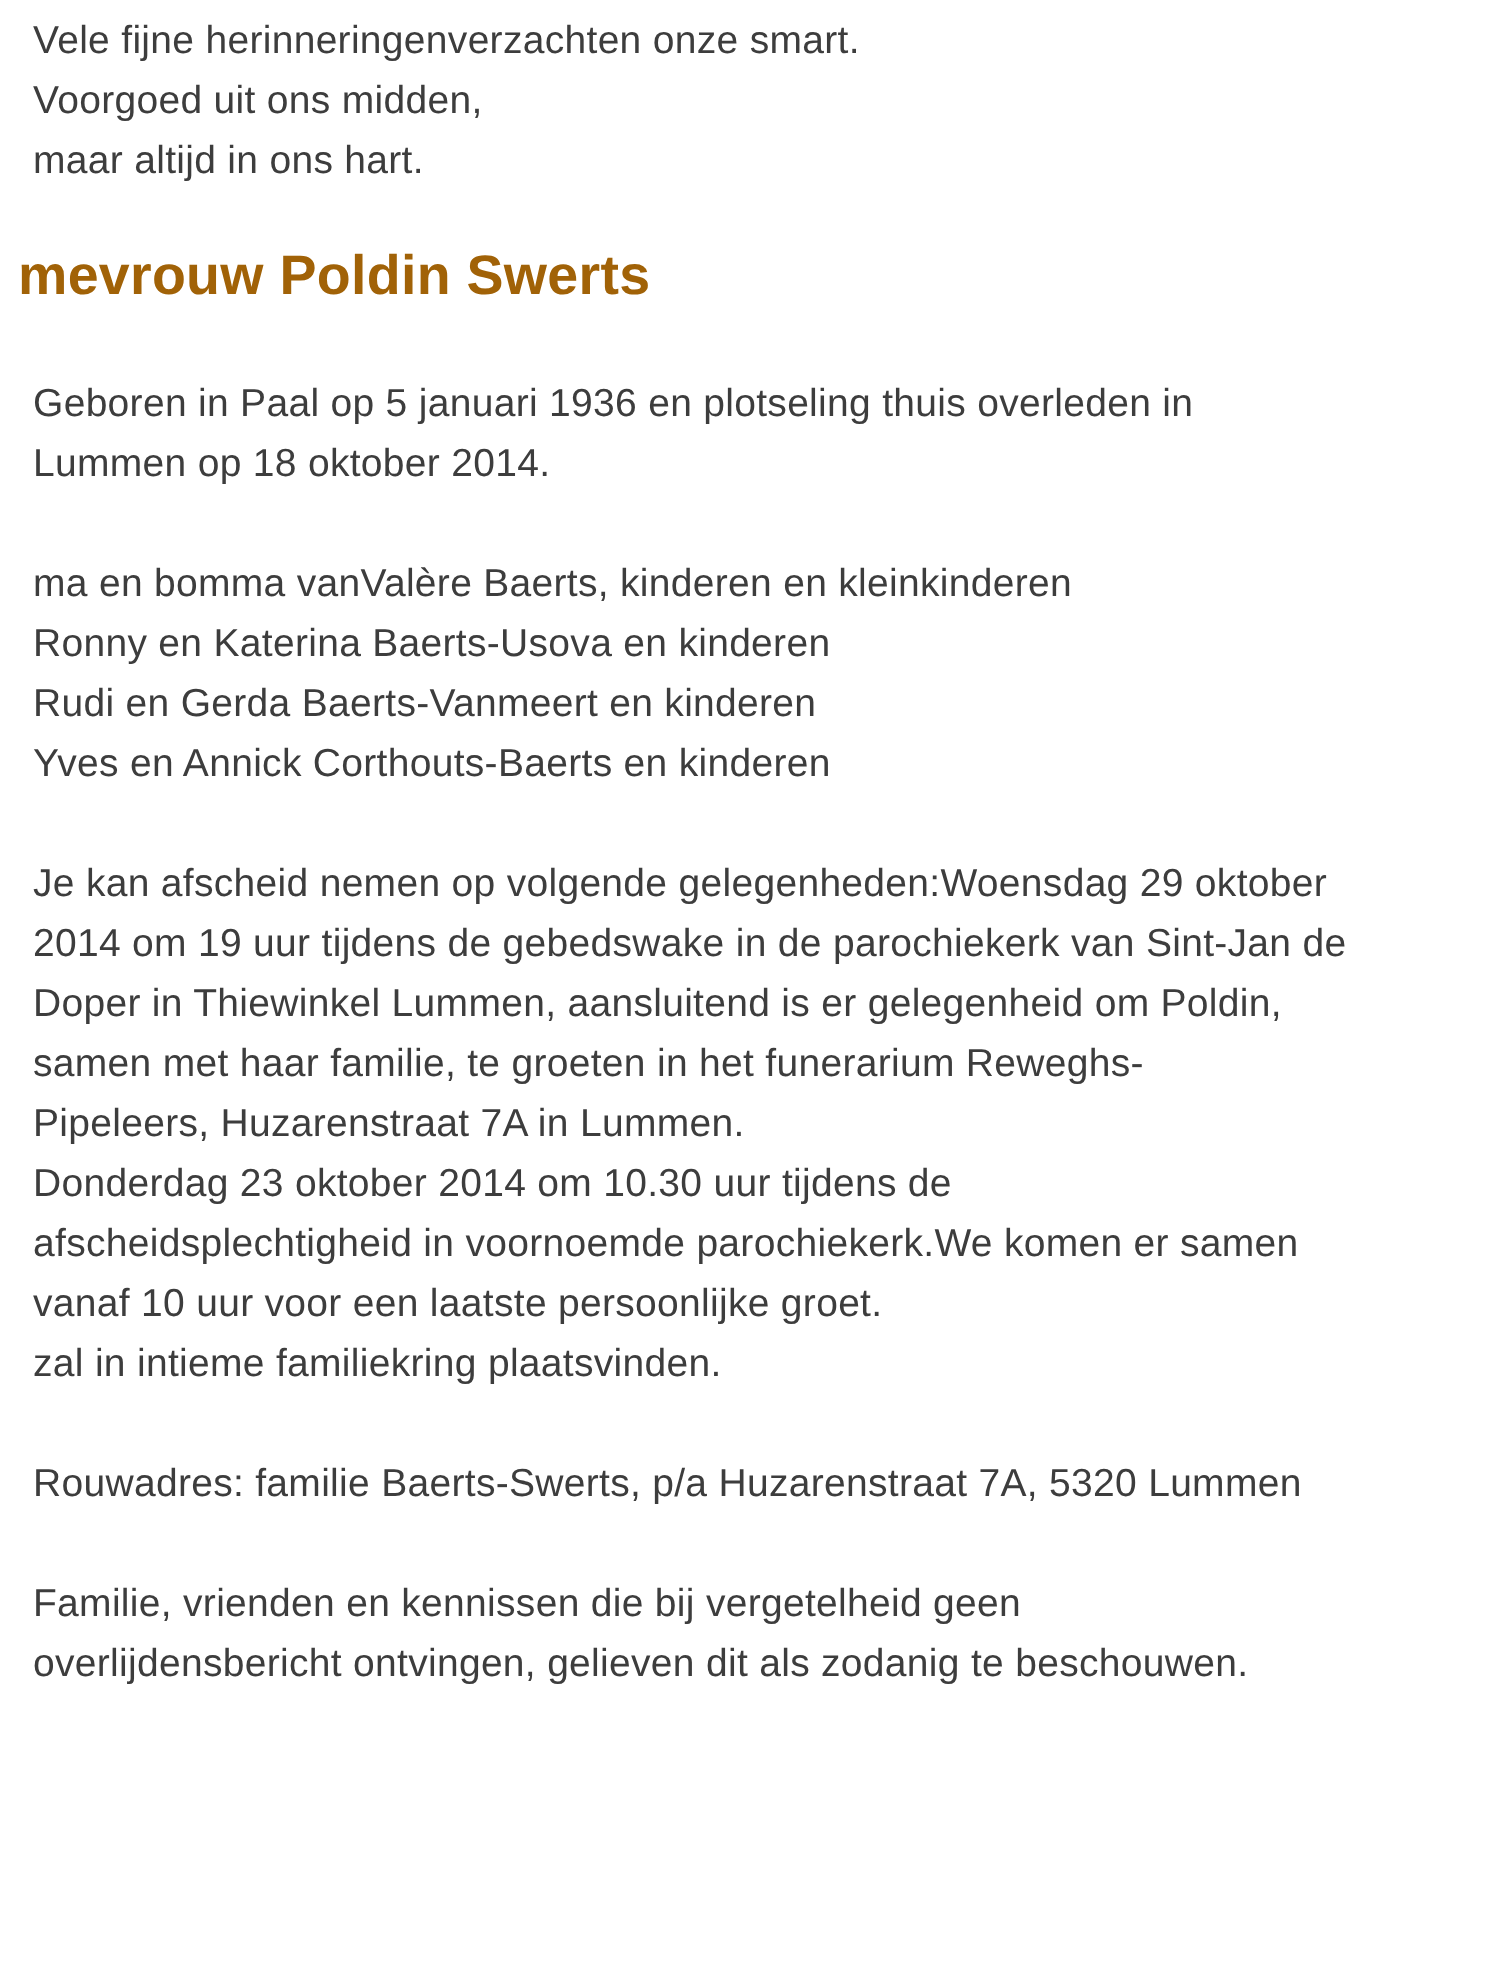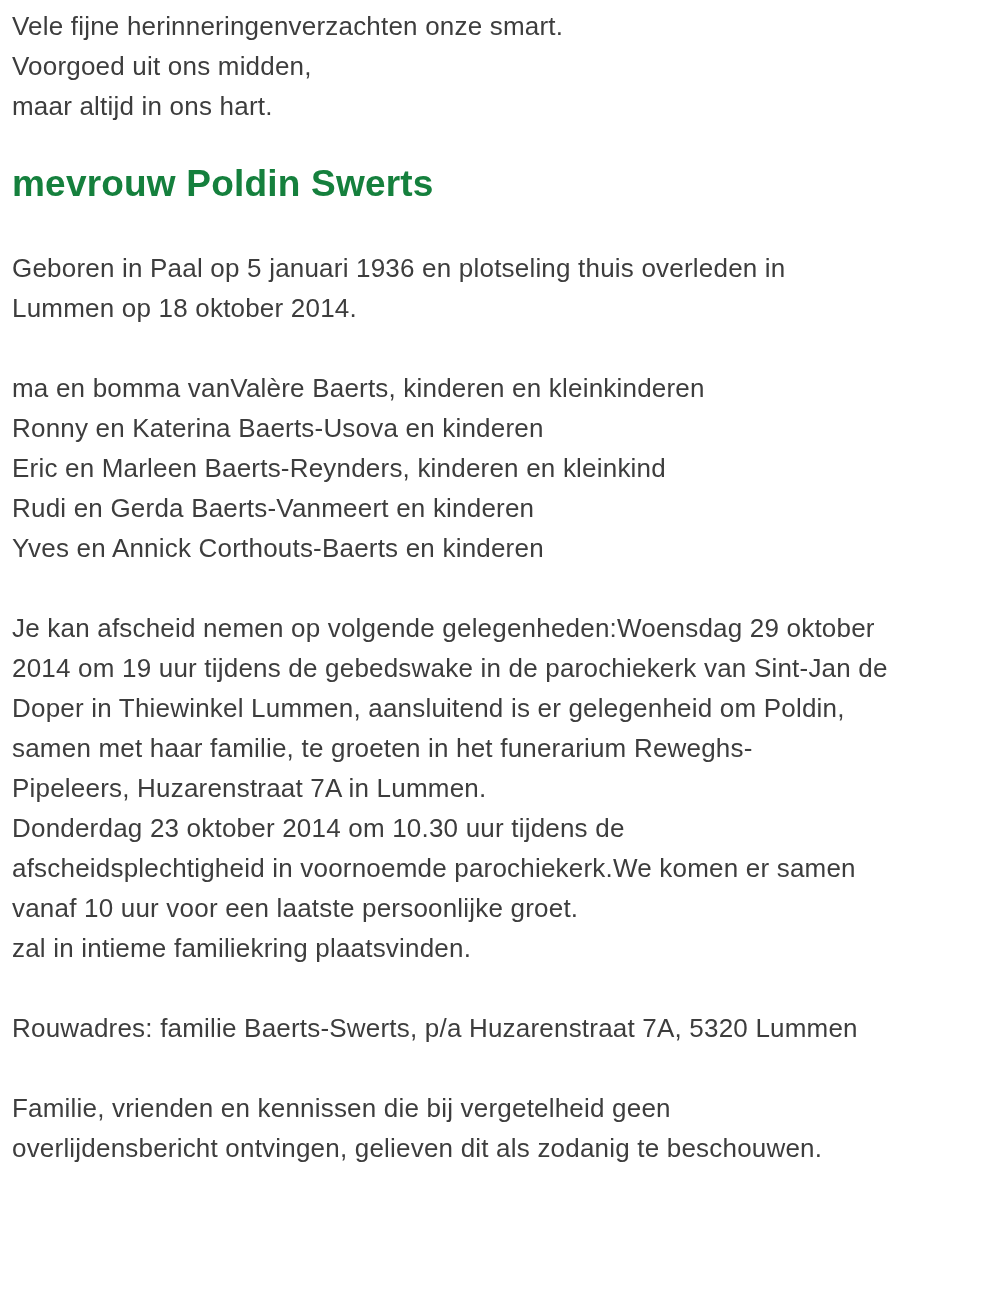--- a/index.html
+++ b/index.html
@@ -21,27 +21,28 @@
     margin: 40px 0 0 0;
     font-size: 26px;
     line-height: 40px;
     letter-spacing: 0.2px;
   }
   .para:first-child {
     margin-top: 0;
   }
   .para .line {
     white-space: nowrap;
+    margin-left: 10px;
   }
   h1.deceased {
     margin: 34px 0 0 0;
     font-size: 37px;
     line-height: 48px;
     font-weight: 700;
-    color: #15803d;
+    color: #a16207;
     letter-spacing: 0.2px;
   }
   .para.tight {
     margin-top: 4px;
   }
 </style>
 </head>
 <body>
 
 <main class="doc">
@@ -56,21 +57,20 @@
 
 
   <section class="para">
       <div class="line">Geboren in Paal op 5 januari 1936 en plotseling thuis overleden in</div>
       <div class="line">Lummen op 18 oktober 2014.</div>
     </section>
 
   <section class="para">
       <div class="line">ma en bomma vanValère Baerts, kinderen en kleinkinderen</div>
       <div class="line">Ronny en Katerina Baerts-Usova en kinderen</div>
-      <div class="line">Eric en Marleen Baerts-Reynders, kinderen en kleinkind</div>
       <div class="line">Rudi en Gerda Baerts-Vanmeert en kinderen</div>
       <div class="line">Yves en Annick Corthouts-Baerts en kinderen</div>
     </section>
 
   <section class="para">
       <div class="line">Je kan afscheid nemen op volgende gelegenheden:Woensdag 29 oktober</div>
       <div class="line">2014 om 19 uur tijdens de gebedswake in de parochiekerk van Sint-Jan de</div>
       <div class="line">Doper in Thiewinkel Lummen, aansluitend is er gelegenheid om Poldin,</div>
       <div class="line">samen met haar familie, te groeten in het funerarium Reweghs-</div>
       <div class="line">Pipeleers, Huzarenstraat 7A in Lummen.</div>

